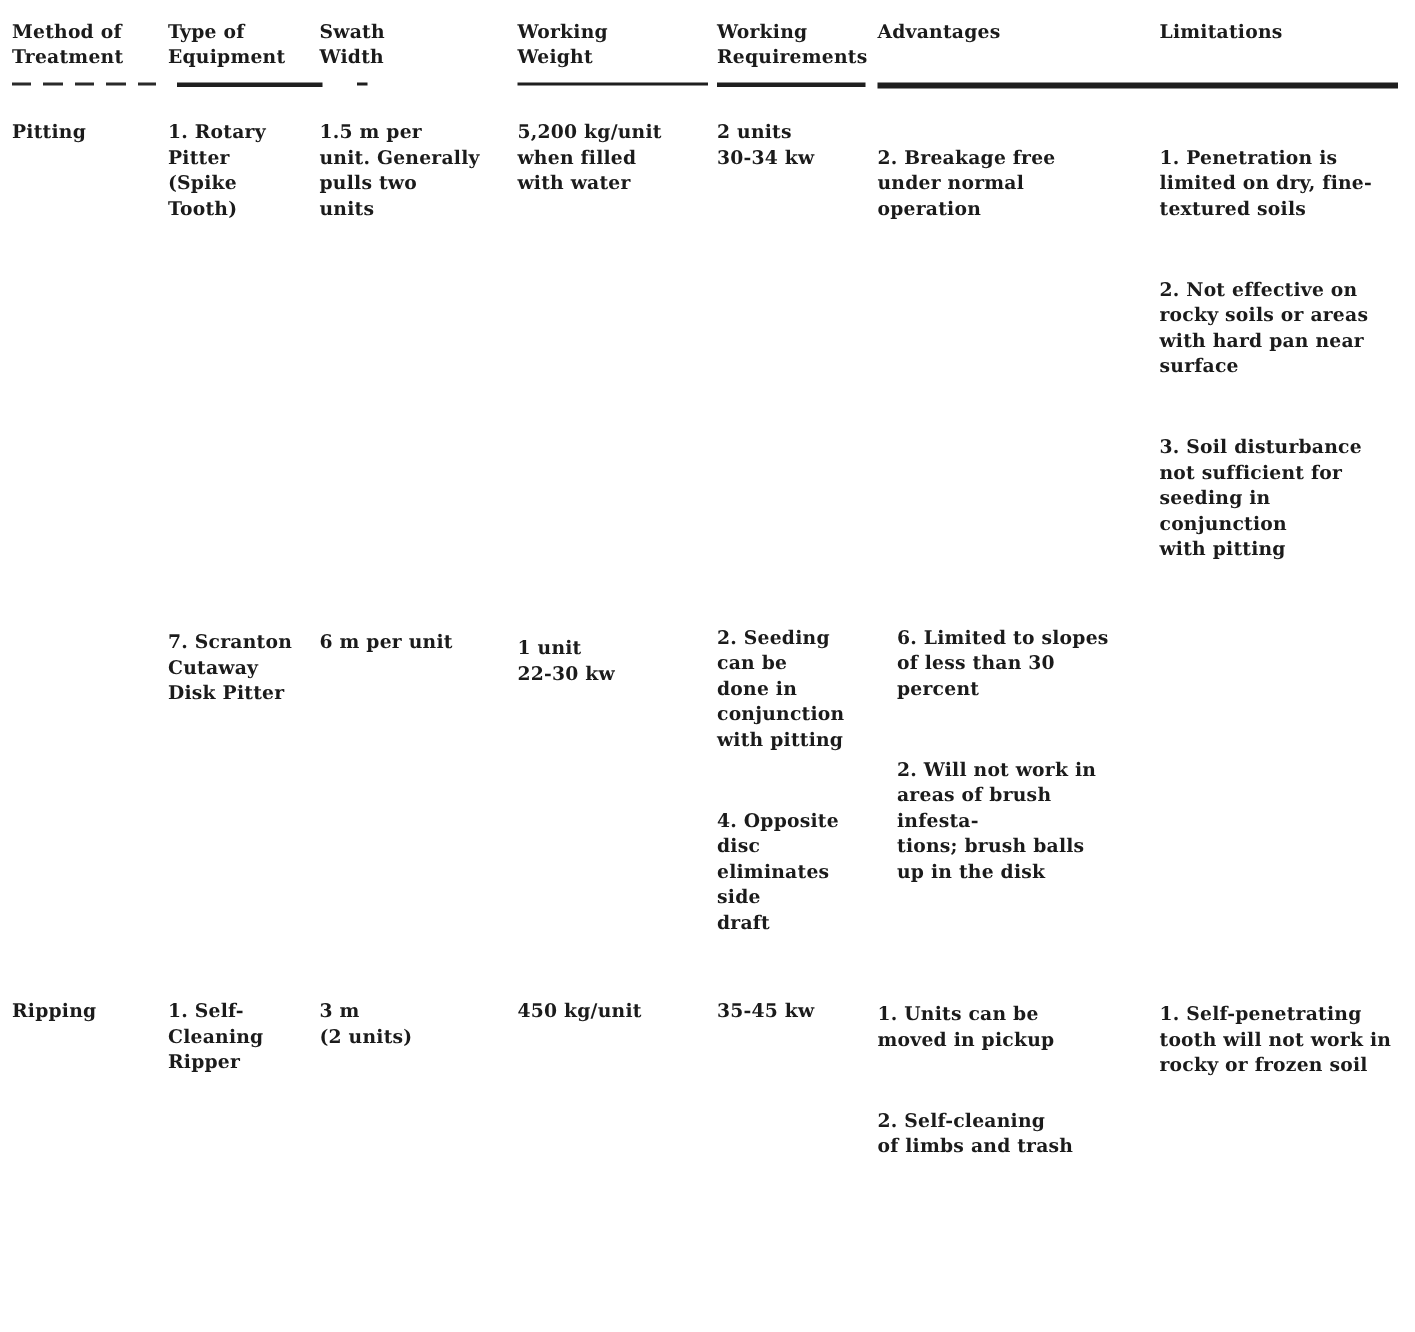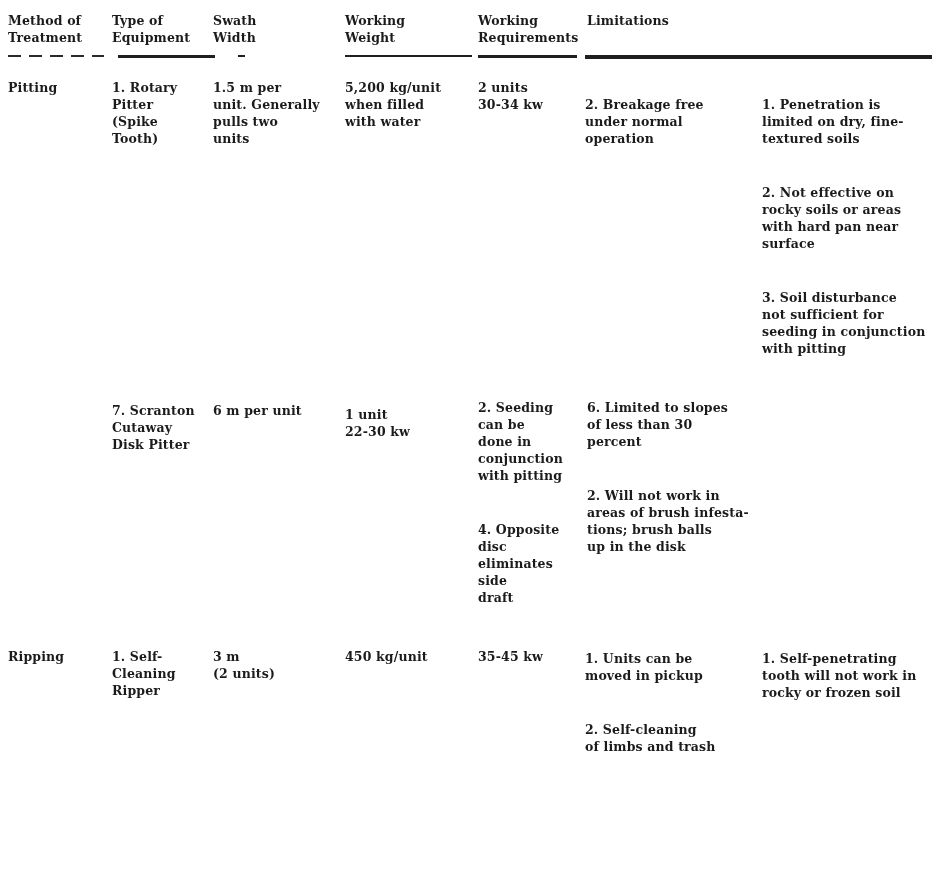--- a/index.html
+++ b/index.html
@@ -15,21 +15,21 @@
     grid-template-columns:112px 101px 132px 133px 107px 175px 183px;
     width:943px;
   }
   .cell{
     font-size:12.5px;font-weight:bold;line-height:17px;
     letter-spacing:.15px;
     white-space:pre-line;
     padding-right:10px;box-sizing:border-box;
   }
   .c0{padding-left:8px;}
-  .c6{padding-left:2px;}
+  .c6{padding-left:2px;margin-left:11px;}
   .cell p{margin:0 0 20px 0;white-space:pre-line;}
   .cell p:last-child{margin-bottom:0;}
   
   .dn{padding-top:15px;}
   .dn2{padding-top:20px;}
   .dn3{padding-top:24px;}
   .r1{margin-top:20px;}
   .r2{margin-top:8px;}
   .r3{margin-top:10px;}
   
@@ -51,20 +51,21 @@
     <div class="cell c0">Method of
 Treatment</div>
     <div class="cell">Type of
 Equipment</div>
     <div class="cell">Swath
 Width</div>
     <div class="cell">Working
 Weight</div>
     <div class="cell">Working
 Requirements</div>
+    <div class="cell">Advantages</div>
     <div class="cell c6">Limitations</div>
   </div>
 
   <div class="rule">
     <div class="seg seg-a"></div>
     <div class="seg seg-b"></div>
     <div class="seg seg-c"></div>
     <div class="seg seg-d"></div>
     <div class="seg seg-e"></div>
     <div class="seg seg-f"></div>

